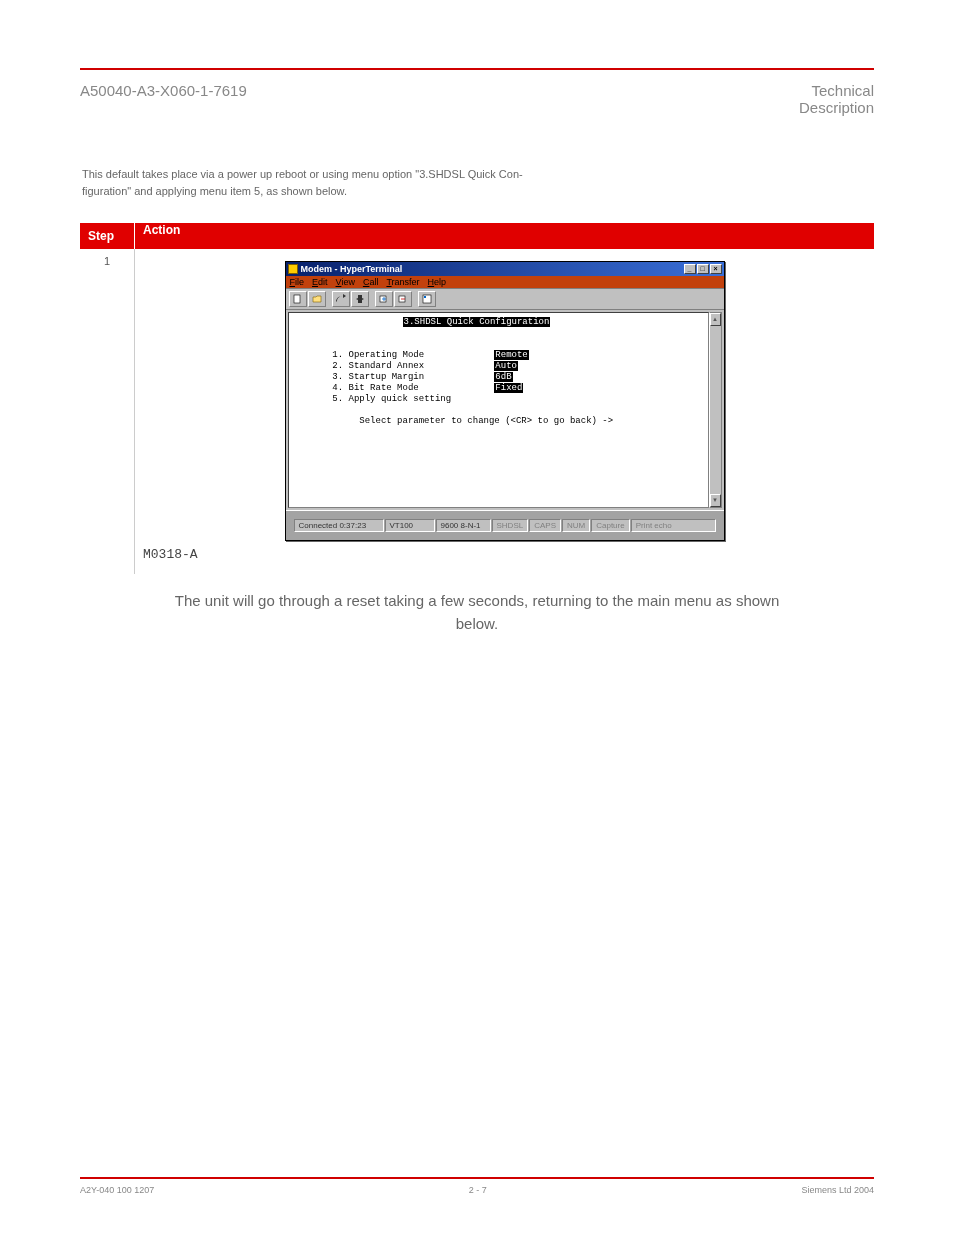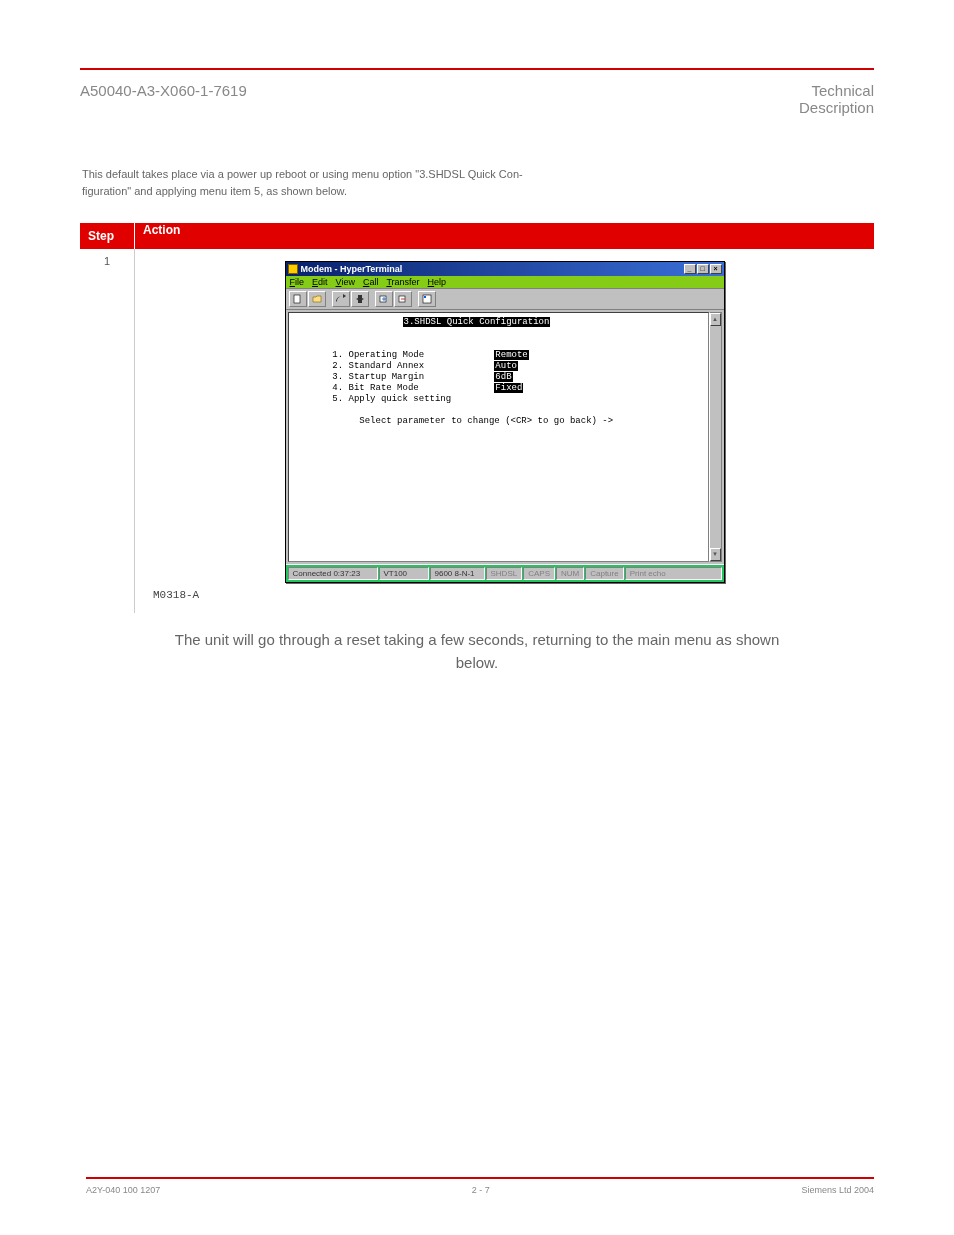--- a/index.html
+++ b/index.html
@@ -115,21 +115,21 @@
     border: 1px solid #fff;
     border-right-color: #404040;
     border-bottom-color: #404040;
     font-size: 7px;
     line-height: 8px;
     text-align: center;
     color: #000;
     font-weight: bold;
   }
   .ht-menubar {
-    background: #84cc16;
+    background: #c2410c;
     padding: 1px 4px;
     display: flex;
     gap: 8px;
     font-size: 9px;
     color: #000;
     border-bottom: 1px solid #808080;
   }
   .ht-menubar span u { text-decoration: underline; }
   .ht-toolbar {
     background: #c0c0c0;
@@ -162,21 +162,21 @@
     background: #ffffff;
     border: 1px solid #808080;
     border-top-color: #404040;
     border-left-color: #404040;
     font-family: "Courier New", monospace;
     font-size: 9px;
     line-height: 11px;
     color: #000;
     padding: 4px 6px;
     white-space: pre;
-    height: 250px;
+    height: 196px;
     overflow: hidden;
   }
   .ht-terminal .inv {
     background: #000;
     color: #fff;
     padding: 0 1px;
   }
   .ht-scrollbar {
     width: 13px;
     background: #c0c0c0;
@@ -190,58 +190,57 @@
     height: 13px;
     background: #c0c0c0;
     border: 1px solid #fff;
     border-right-color: #404040;
     border-bottom-color: #404040;
     font-size: 7px;
     text-align: center;
     line-height: 10px;
   }
   .ht-statusbar {
-    background: #22c55e;
+    background: #a3a3a3;
     display: flex;
     font-size: 8px;
     color: #333;
     border-top: 1px solid #fff;
-    padding: 2px;
+    padding: 8px;
     gap: 1px;
   }
   .ht-statusbar .cell {
     border: 1px solid #808080;
     border-top-color: #808080;
     border-left-color: #808080;
     border-right-color: #fff;
     border-bottom-color: #fff;
     padding: 1px 4px;
     background: #c0c0c0;
   }
   .ht-statusbar .dim { color: #808080; }
   .fig-label {
-    font-size: 11px;
+    font-size: 13px;
     font-family: "Courier New", monospace;
     color: #444;
-    margin-left: 10px;
     margin-top: 1px;
   }
 
   .followup {
     font-size: 15px;
     color: #666;
     margin-top: 16px;
     line-height: 1.5;
     text-align: center;
   }
 
   .footer {
     position: absolute;
     bottom: 40px;
-    left: 86px;
+    left: 80px;
     right: 80px;
   }
   .footer-line {
     border-top: 2px solid #d00000;
     margin-bottom: 6px;
   }
   .footer-row {
     display: flex;
     justify-content: space-between;
     font-size: 9px;

